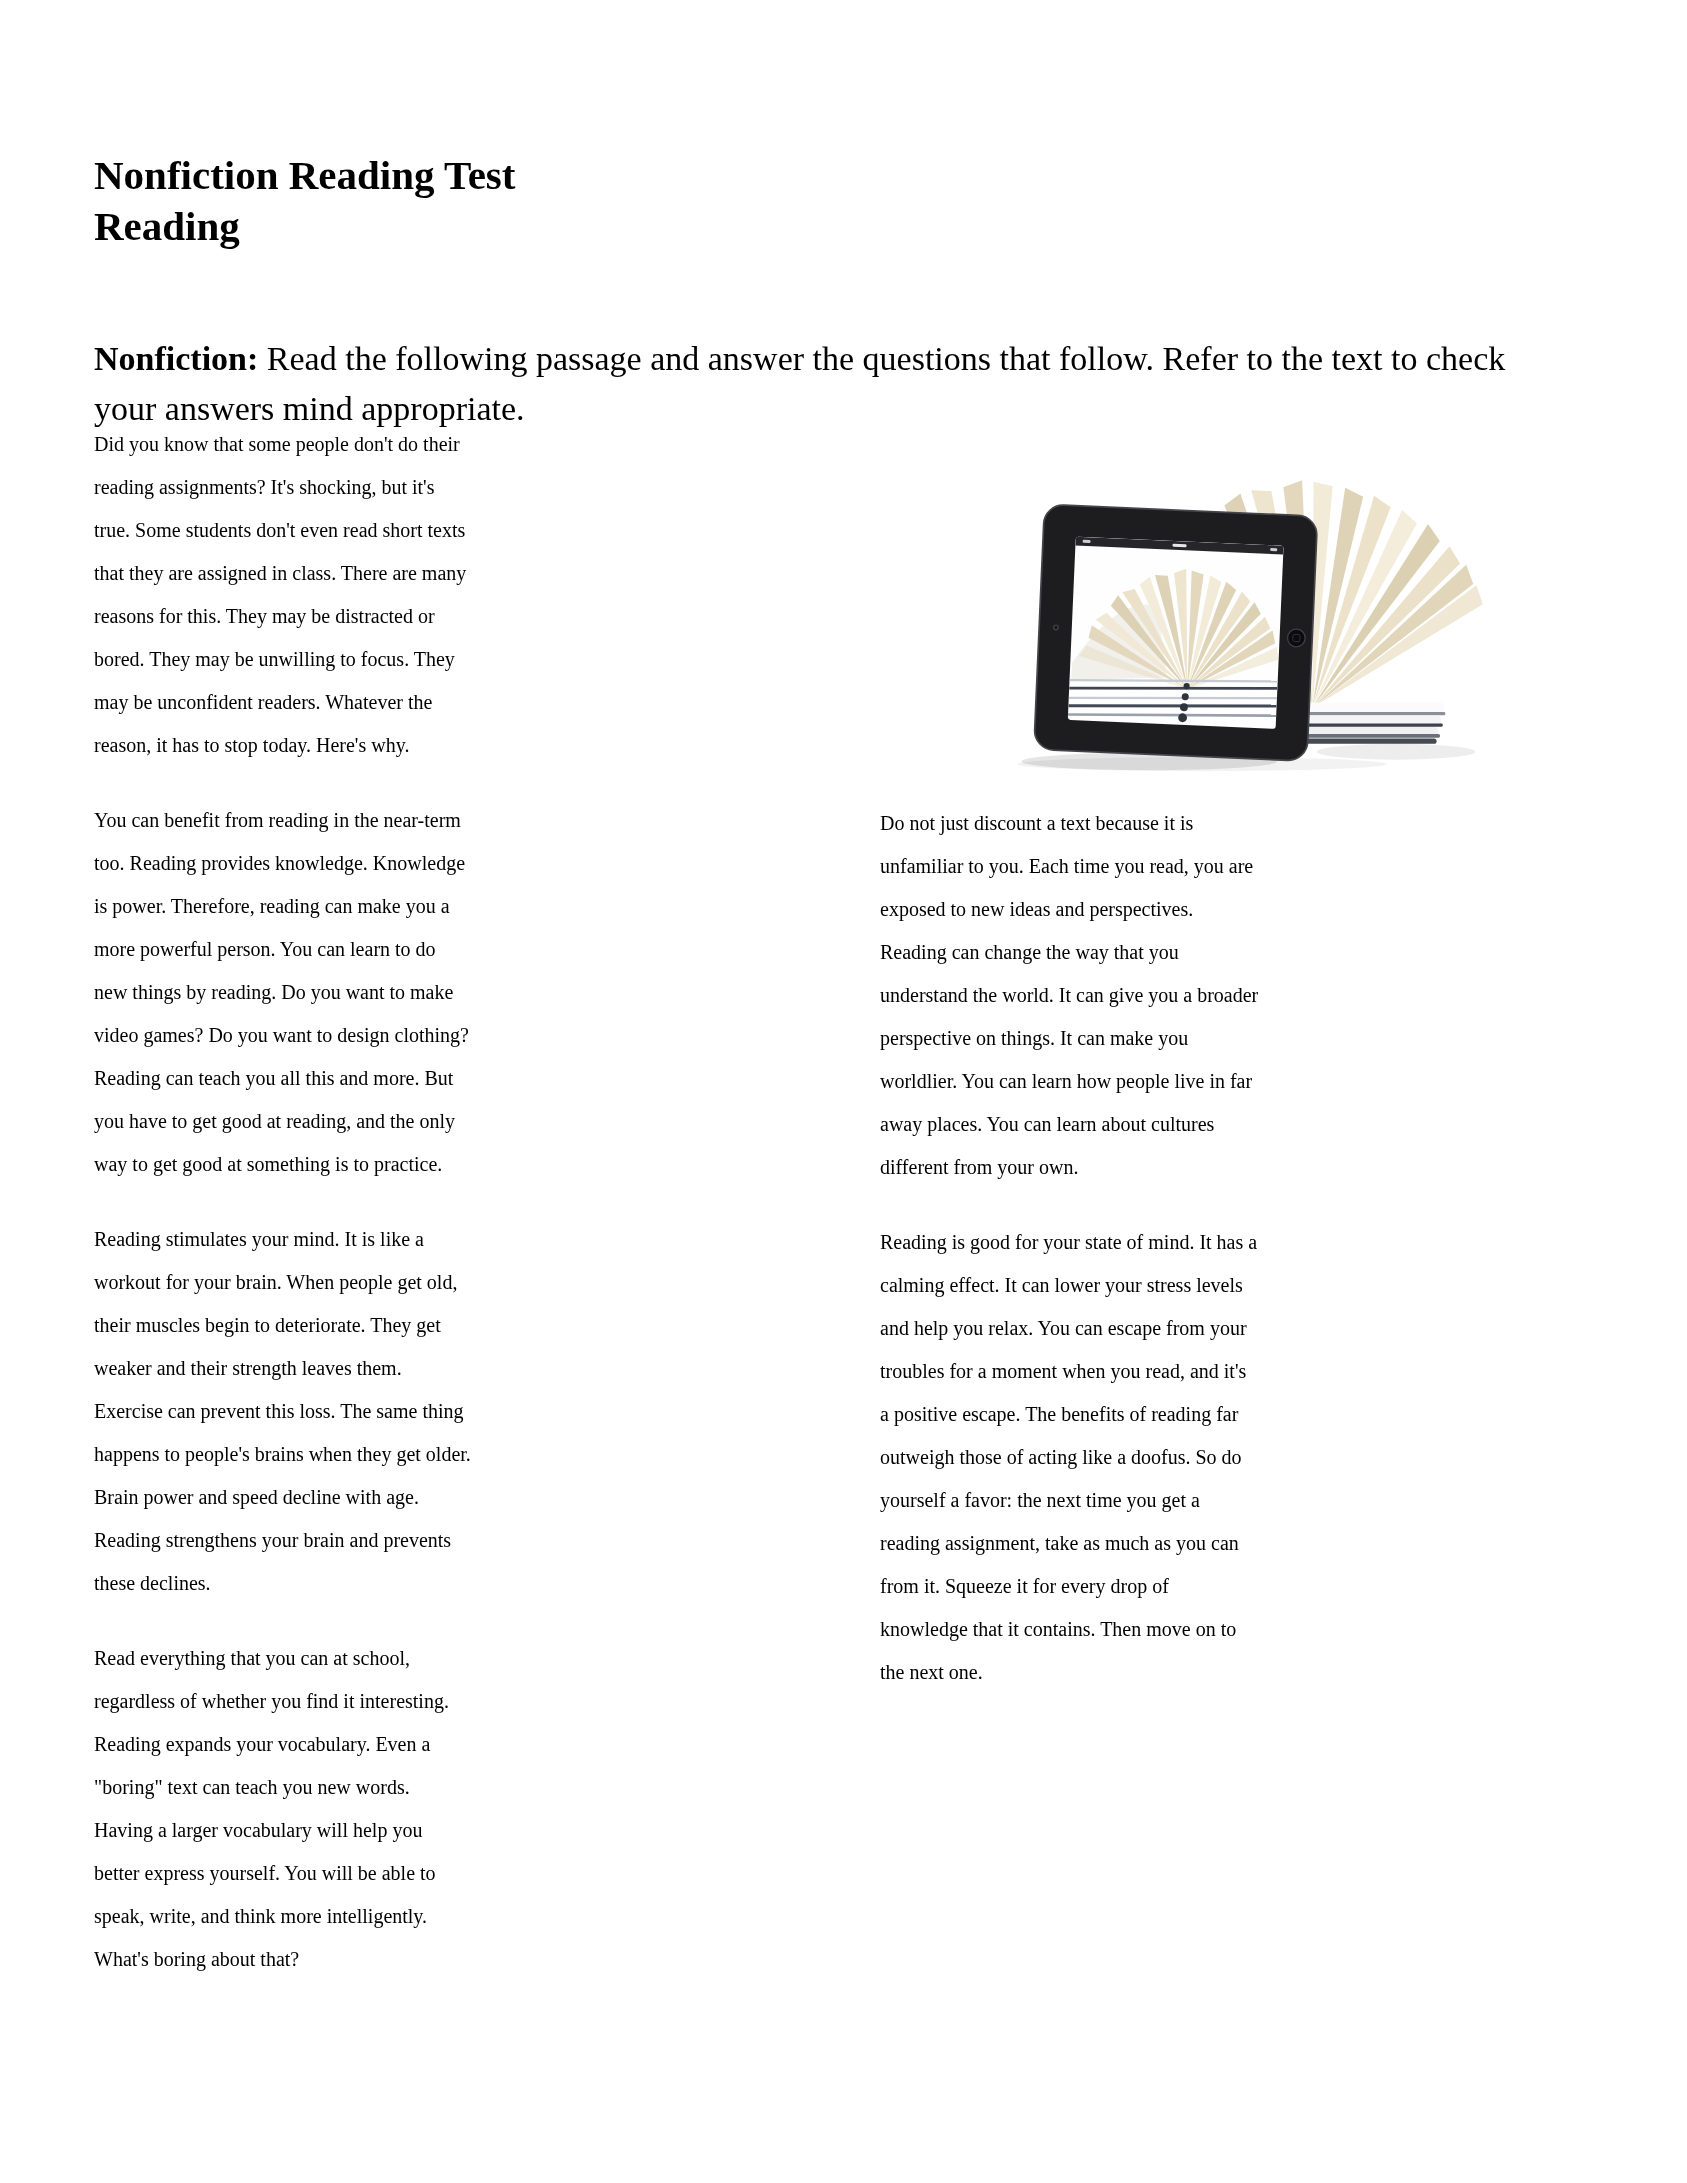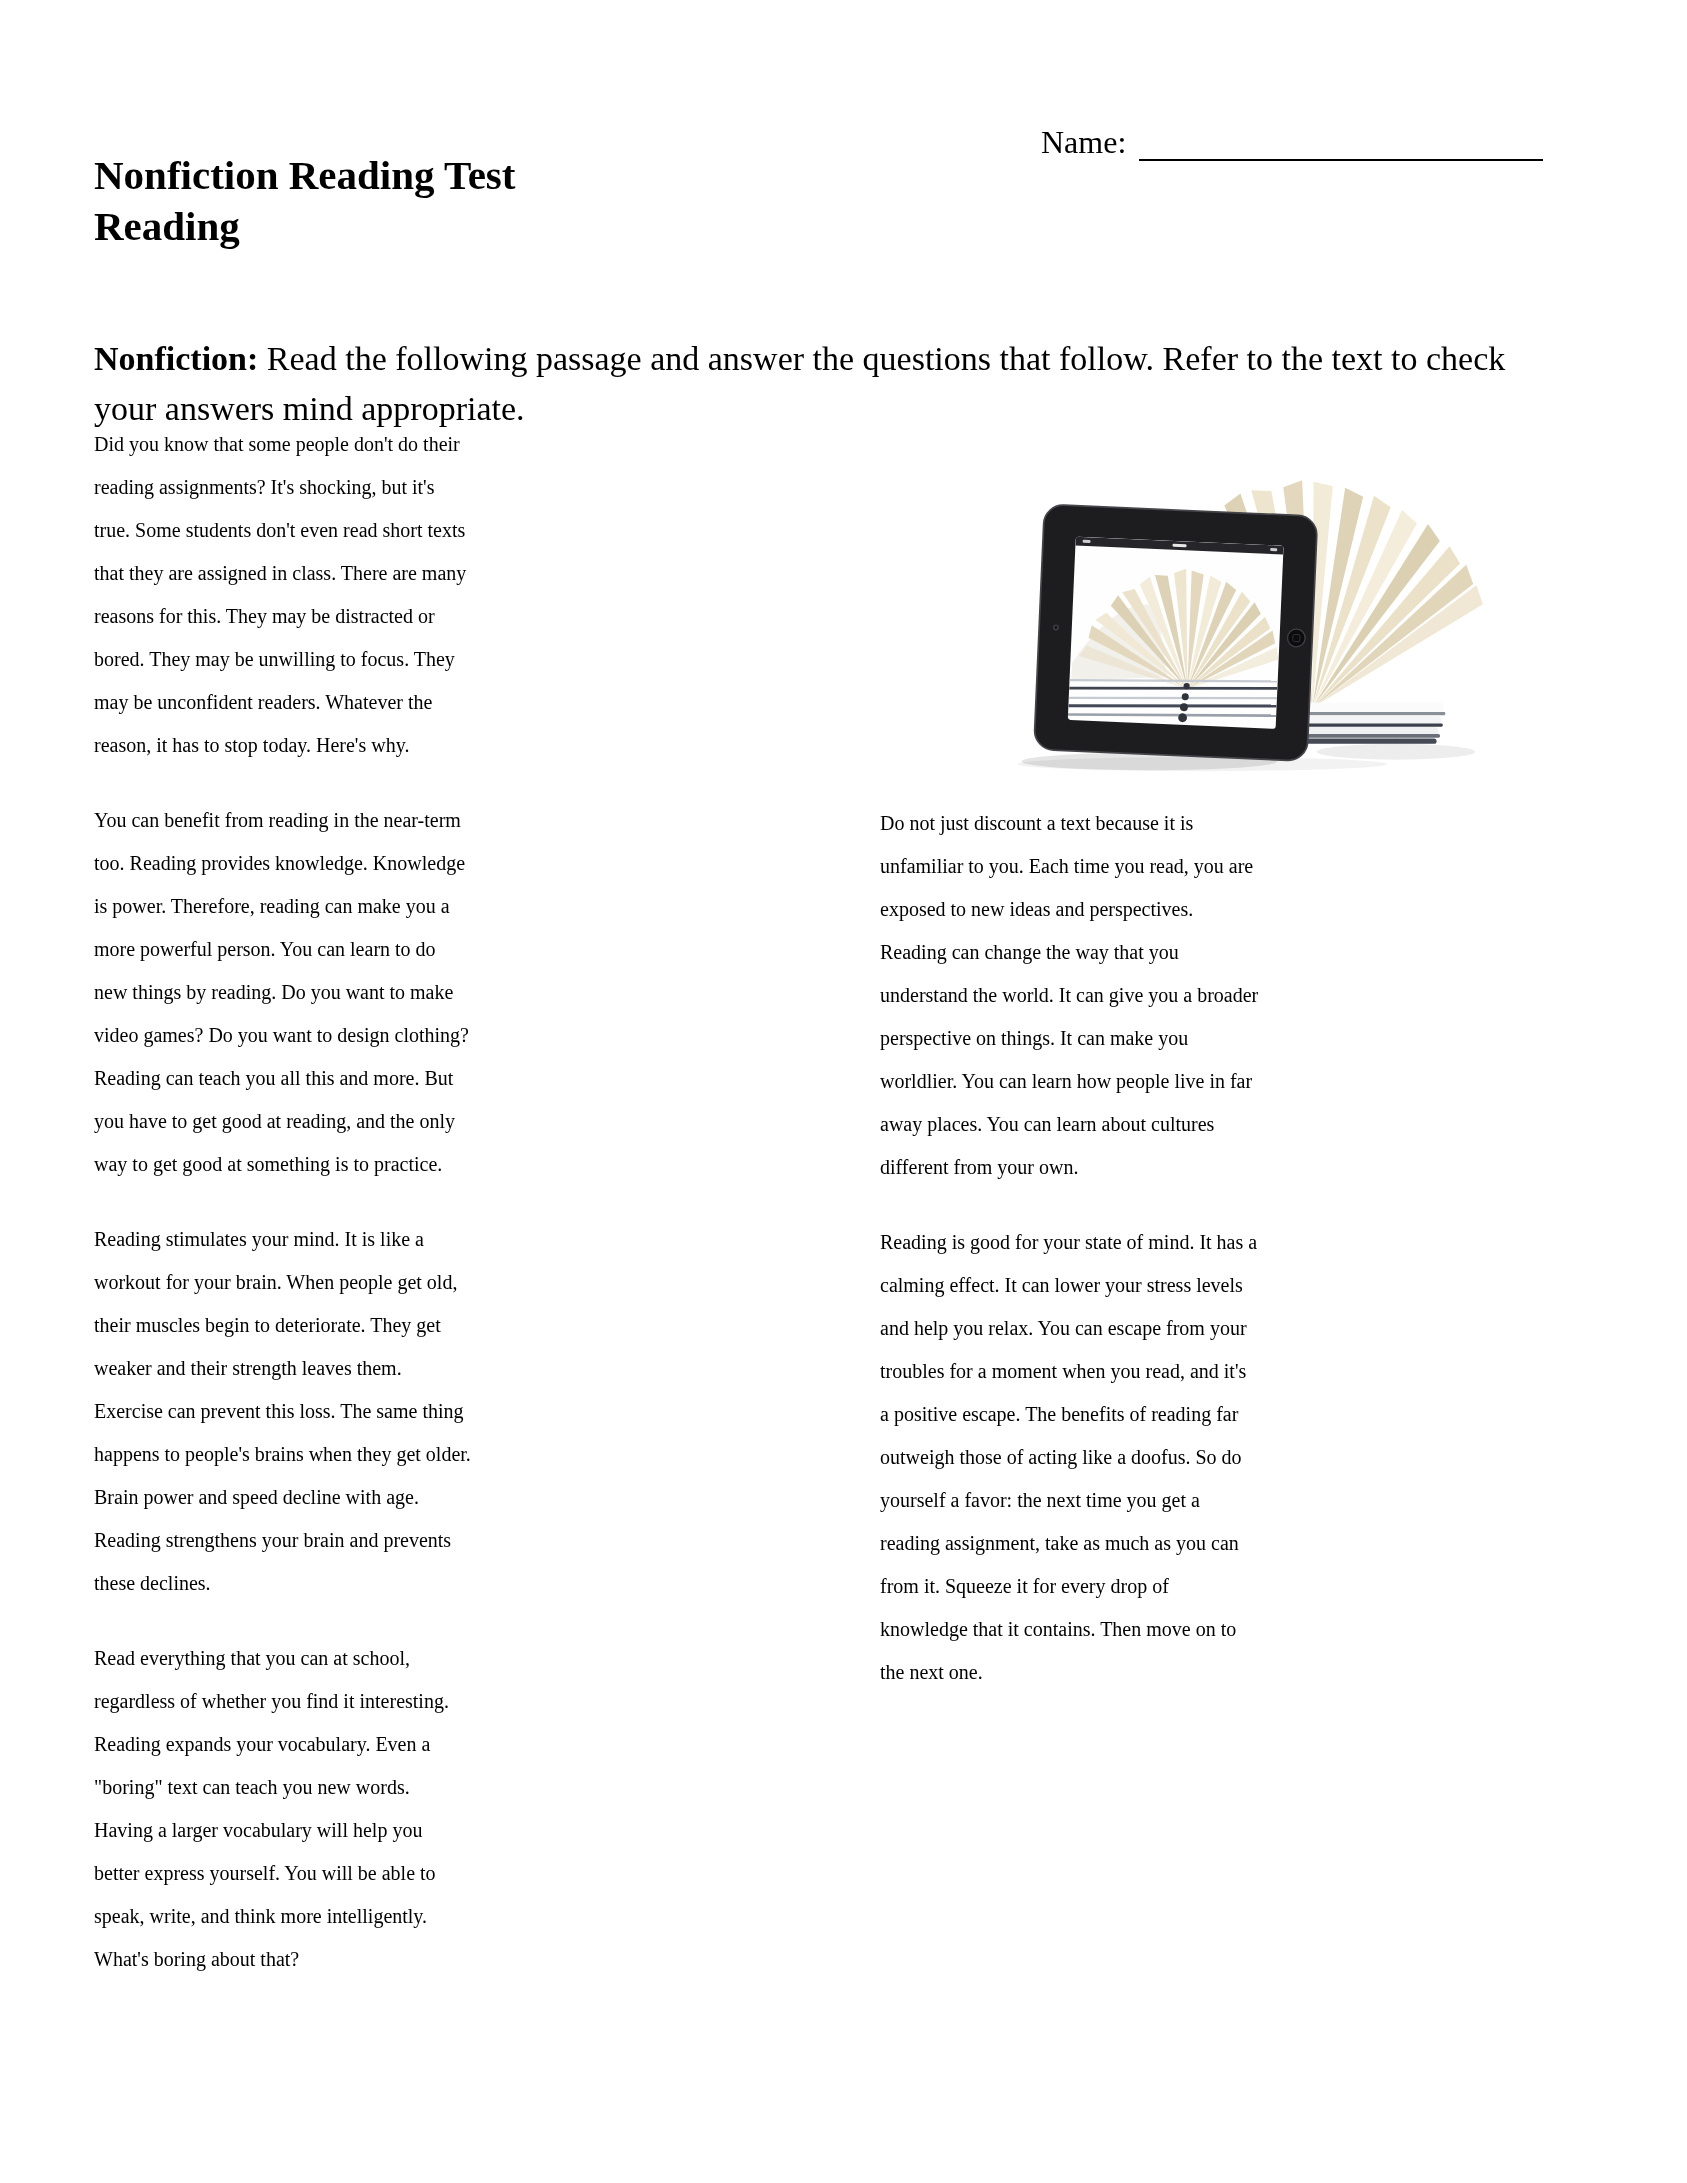--- a/index.html
+++ b/index.html
@@ -44,24 +44,20 @@
     margin:34px 0 26.5px 137px;
     width:476px;height:318px;
   }
   .illustration svg{display:block;width:476px;height:318px;}
 </style>
 </head>
 <body>
 
 <div id="page">
 
-  <div class="name-row">
-    <span>Name:</span>
-    <span class="name-blank"></span>
-  </div>
 
   <div class="title-block">
     <div>Nonfiction Reading Test</div>
     <div>Reading</div>
   </div>
 
   <p class="directions"><b>Nonfiction:</b><span> Read the following passage and answer the questions that follow. Refer to the text to check your answers mind appropriate.</span></p>
 
   <div class="col col-left">
     <p class="para">Did you know that some people don't do their

